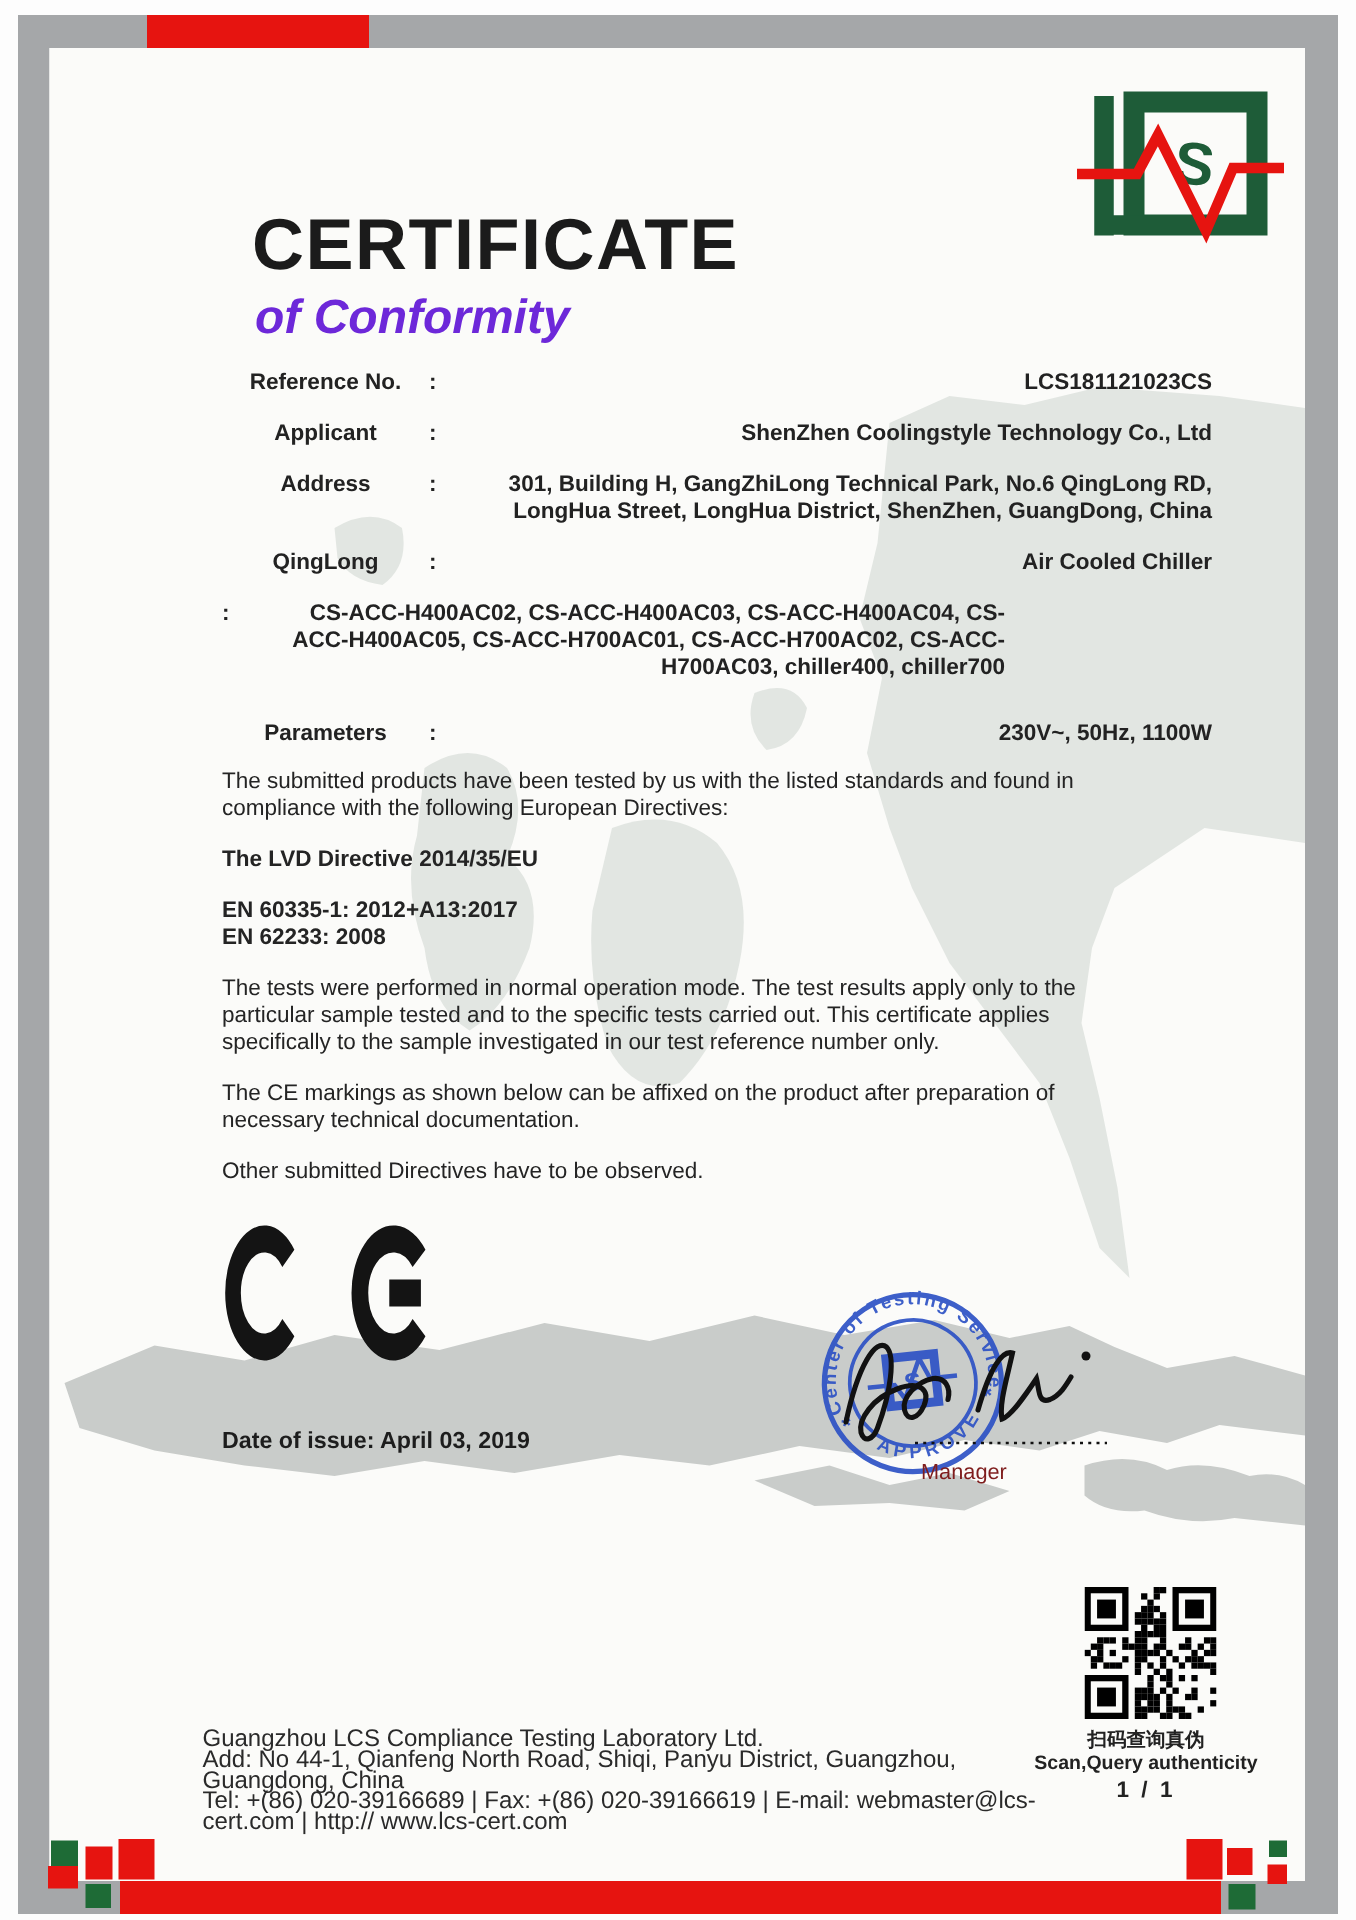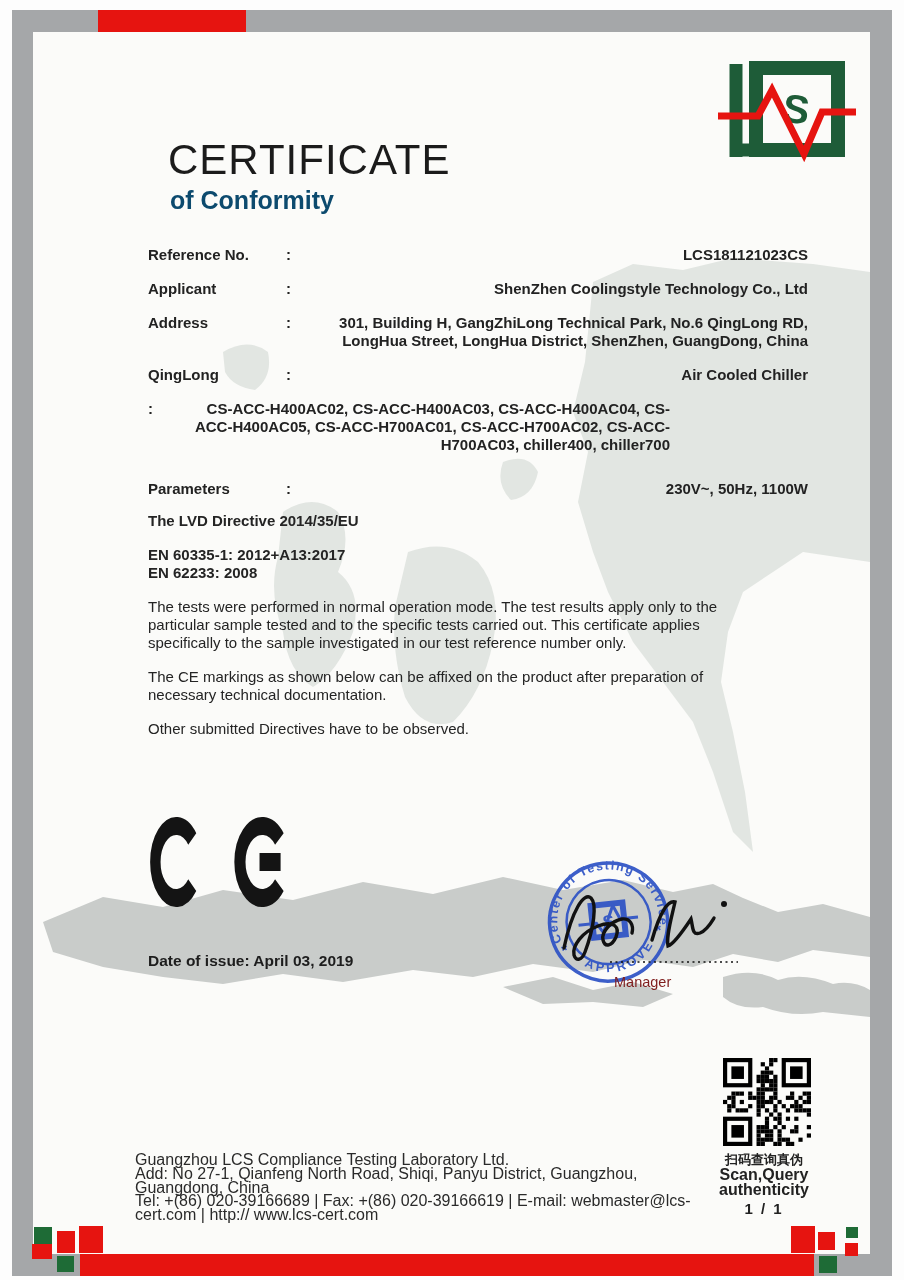--- a/index.html
+++ b/index.html
@@ -8,41 +8,41 @@
   
   .bar{position:absolute;background:#a5a7a9;}
   .bar-red{position:absolute;background:#e61410;}
   .sheet{position:absolute;left:33px;top:32px;width:837px;height:1222px;background:#fbfbf9;}
   .deco{position:absolute;}
   
   .map{position:absolute;left:33px;top:32px;width:837px;height:1222px;z-index:0;pointer-events:none;}
   
   .content{position:absolute;inset:0;z-index:2;}
   .title{position:absolute;left:168px;top:136px;}
-  .title h1{margin:0;font-size:42px;font-weight:normal;letter-spacing:1px;color:#1b1b1b;}
-  .title h2{margin:2px 0 0 2px;font-size:25px;font-weight:bold;color:#0c4a6e;}
+  .title h1{margin:0;font-size:48px;font-weight:bold;letter-spacing:1px;color:#1b1b1b;}
+  .title h2{margin:2px 0 0 2px;font-size:32px;font-weight:bold;color:#6d28d9;font-style:italic;}
   .fields{position:absolute;left:148px;top:246px;width:662px;}
   .frow{display:flex;font-size:15px;font-weight:bold;line-height:18px;margin-bottom:16px;}
-  .frow .lab{width:138px;flex:none;}
+  .frow .lab{width:138px;flex:none;text-align:center;}
   .frow .col{width:22px;flex:none;}
   .frow .val{width:500px;text-align:right;}
   .frow.gap-lg{margin-bottom:26px;}
   .paras{position:absolute;left:148px;top:512px;width:592px;font-size:15px;line-height:18px;color:#242424;}
   .paras p{margin:0 0 16px 0;}
   .paras .bold{font-weight:bold;}
   .std{font-weight:bold;}
   .ce-mark{position:absolute;left:147px;top:812px;display:flex;gap:26px;}
   .date-line{position:absolute;left:148px;top:952px;font-size:15.5px;font-weight:bold;color:#1d1d1d;}
   .stamp{position:absolute;left:543px;top:858px;width:132px;height:132px;transform:rotate(-12deg);opacity:.92;}
   .sig{position:absolute;left:556px;top:874px;width:190px;height:98px;z-index:3;}
   .manager{position:absolute;left:614px;top:974px;font-size:14.5px;color:#7f1d1d;z-index:3;}
   .qr{position:absolute;left:723px;top:1058px;width:88px;height:88px;}
   .qr-caption{position:absolute;left:676px;top:1152px;width:176px;text-align:center;}
   .qr-zh{font-size:13px;font-weight:bold;line-height:15px;text-align:center;}
-  .qr-en{font-size:16px;font-weight:bold;line-height:15px;}
+  .qr-en{font-size:13px;font-weight:bold;line-height:15px;}
   .page-num{font-size:15px;font-weight:bold;margin-top:3px;letter-spacing:2px;}
   .footer{position:absolute;left:135px;top:1153px;width:560px;font-size:16px;line-height:13.8px;color:#2a2a2a;}
   .logo{position:absolute;left:716px;top:60px;width:142px;height:108px;}
 </style>
 </head>
 <body>
 
 <div class="bar" style="left:12px;top:10px;width:880px;height:22px;"></div>
 <div class="bar-red" style="left:98px;top:10px;width:148px;height:22px;"></div>
 <div class="bar" style="left:12px;top:10px;width:21px;height:1266px;"></div>
@@ -123,20 +123,21 @@
       <span class="val">CS-ACC-H400AC02, CS-ACC-H400AC03, CS-ACC-H400AC04, CS-ACC-H400AC05, CS-ACC-H700AC01, CS-ACC-H700AC02, CS-ACC-H700AC03, chiller400, chiller700</span>
     </div>
     <div class="frow">
       <span class="lab">Parameters</span>
       <span class="col">:</span>
       <span class="val">230V~, 50Hz, 1100W</span>
     </div>
   </div>
 
   <div class="paras">
+    <p>The submitted products have been tested by us with the listed standards and found in compliance with the following European Directives:</p>
     <p class="bold">The LVD Directive 2014/35/EU</p>
     <p>
       <span class="std">EN 60335-1: 2012+A13:2017</span><br>
       <span class="std">EN 62233: 2008</span>
     </p>
     <p>The tests were performed in normal operation mode. The test results apply only to the particular sample tested and to the specific tests carried out. This certificate applies specifically to the sample investigated in our test reference number only.</p>
     <p>The CE markings as shown below can be affixed on the product after preparation of necessary technical documentation.</p>
     <p>Other submitted Directives have to be observed.</p>
   </div>
 
@@ -326,17 +327,17 @@
       </svg>
   </div>
   <div class="qr-caption">
     <div class="qr-zh">扫码查询真伪</div>
     <div class="qr-en">Scan,Query authenticity</div>
     <div class="page-num">1 / 1</div>
   </div>
 
   <div class="footer">
     <div>Guangzhou LCS Compliance Testing Laboratory Ltd.</div>
-    <div>Add: No 27-1, Qianfeng North Road, Shiqi, Panyu District, Guangzhou, Guangdong, China</div>
+    <div>Add: No 44-1, Qianfeng North Road, Shiqi, Panyu District, Guangzhou, Guangdong, China</div>
     <div>Tel: +(86) 020-39166689  |  Fax: +(86) 020-39166619  |  E-mail: webmaster@lcs-cert.com  |  http:// www.lcs-cert.com</div>
   </div>
 
 </div>
 
 </body></html>

